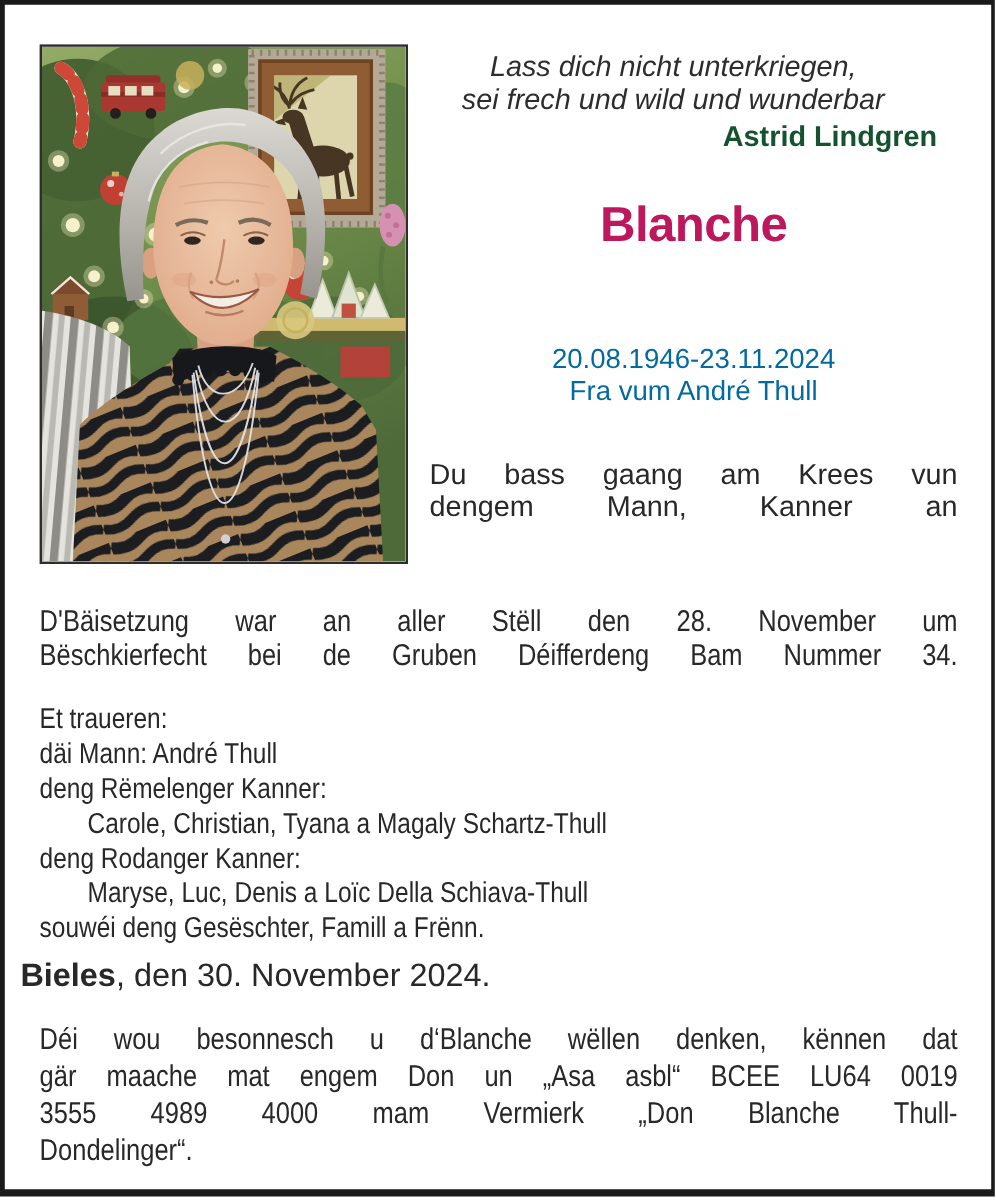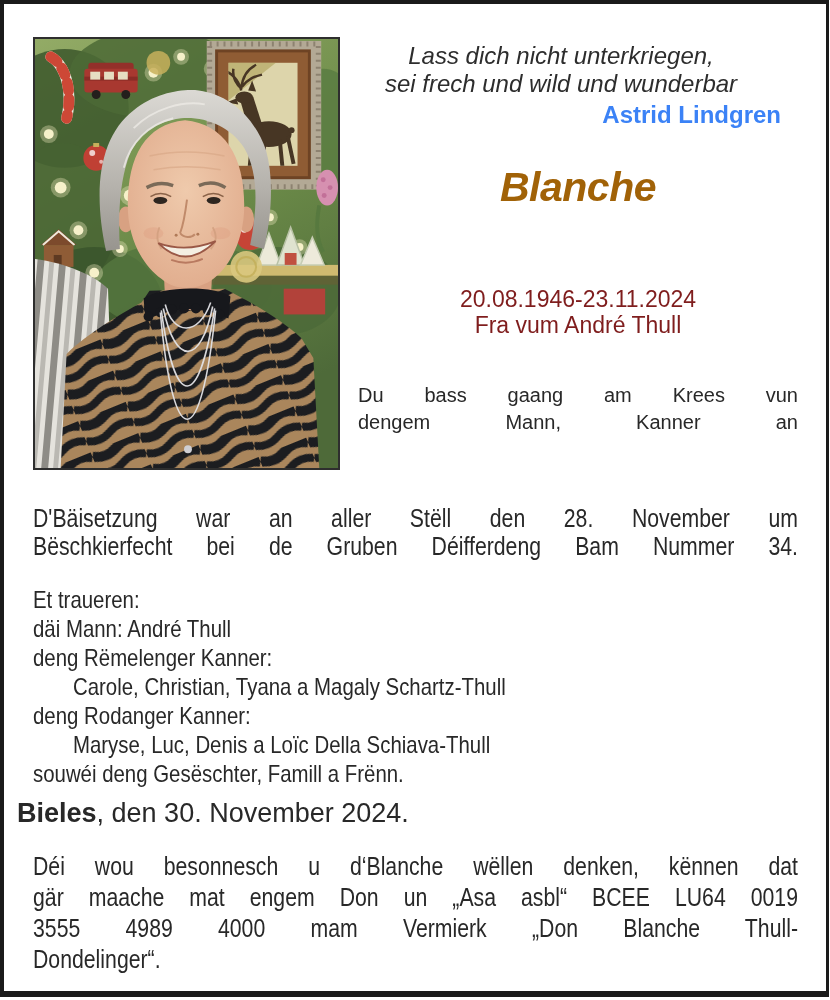--- a/index.html
+++ b/index.html
@@ -8,26 +8,26 @@
     font-family:"Liberation Sans", sans-serif;color:#282828;overflow:hidden;
   }
   .ad-border{position:absolute;left:0;top:0;right:1px;bottom:3px;
     border:4px solid #1a1a1a;border-bottom-width:6px;border-right-width:3px;
     box-sizing:border-box;pointer-events:none;}
   .photo{position:absolute;left:33px;top:37px;width:307px;height:433px;
     border:2px solid #2e2e2e;box-sizing:border-box;overflow:hidden;}
   .photo svg{display:block;width:100%;height:100%;}
   .quote{position:absolute;left:341px;top:42px;width:440px;text-align:center;
     font-style:italic;font-size:24px;line-height:28px;color:#2d2d2d;}
-  .quote .attr{font-style:normal;font-weight:bold;text-align:right;margin-top:3px;color:#3b82f6;}
+  .quote .attr{font-style:normal;font-weight:bold;text-align:right;margin-top:3px;color:#14532d;}
   .name{position:absolute;left:358px;top:166px;width:440px;text-align:center;
-    font-weight:bold;font-size:41px;line-height:43px;color:#a16207;letter-spacing:-0.5px;font-style:italic;}
+    font-weight:bold;font-size:41px;line-height:43px;color:#be185d;letter-spacing:-0.5px;}
   .dates{position:absolute;left:358px;top:286px;width:440px;text-align:center;
-    font-size:23px;line-height:26px;color:#7f1d1d;}
-  .tribute{position:absolute;left:358px;top:382px;width:440px;font-size:20px;line-height:27px;}
+    font-size:23px;line-height:26px;color:#0369a1;}
+  .tribute{position:absolute;left:358px;top:382px;width:440px;font-size:24px;line-height:27px;}
   .jl{text-align:justify;text-align-last:justify;}
   .ll{text-align:left;}
   .cond{transform:scaleX(0.85);transform-origin:0 0;width:900px;}
   .burial{position:absolute;left:33px;top:504px;font-size:25px;line-height:28px;}
   .mourners{position:absolute;left:33px;top:585px;font-size:24px;line-height:29px;}
   .indent{padding-left:47px;}
   .bieles{position:absolute;left:17px;top:798px;font-size:27px;line-height:30px;}
   .bieles .place{font-weight:bold;}
   .donation{position:absolute;left:33px;top:851px;font-size:25px;line-height:31px;}
 </style>

